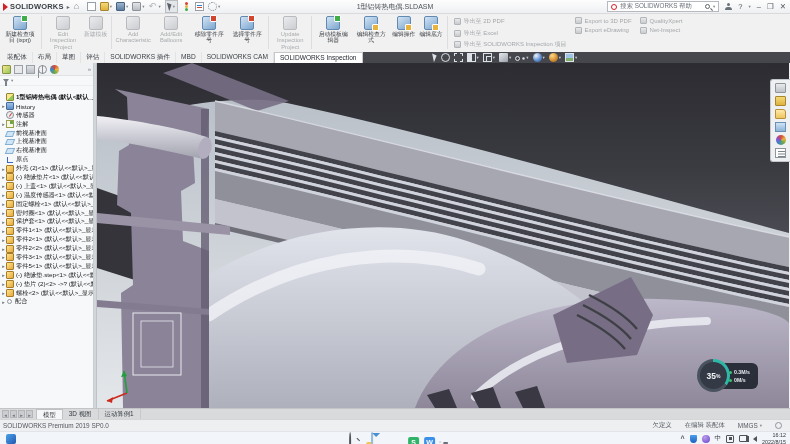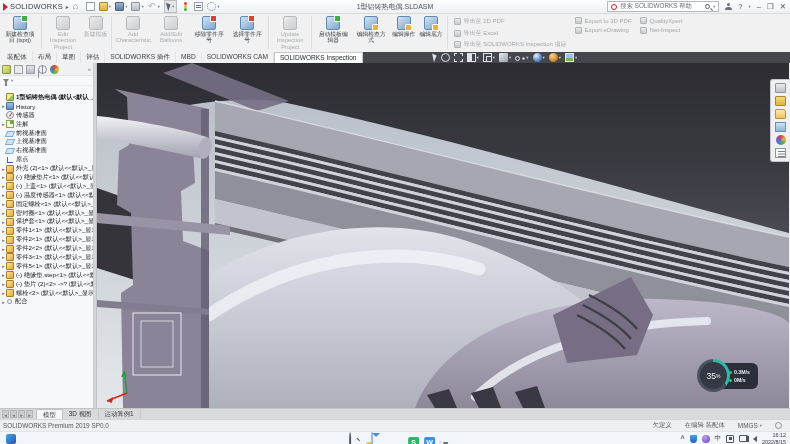--- a/index.html
+++ b/index.html
@@ -3,21 +3,21 @@
 <meta charset="utf-8">
 <style>
   html,body{margin:0;padding:0;background:#9aa0a8;}
   *{box-sizing:border-box;font-family:"Liberation Sans","DejaVu Sans",sans-serif;}
   #app{position:relative;width:790px;height:444px;background:#f1f1f1;overflow:hidden;cursor:default;}
 
   
   .titlebar{position:absolute;left:0;top:0;width:790px;height:14px;background:linear-gradient(#fdfdfd,#eef0f2);border-bottom:1px solid #d8dadd;display:flex;align-items:center;}
   .logo{display:flex;align-items:center;gap:2px;padding-left:3px;}
   .logo-tri{width:0;height:0;border-left:5px solid #d22027;border-top:4px solid transparent;border-bottom:4px solid transparent;}
-  .logo-txt{font-size:7.5px;font-weight:normal;color:#3a3f45;letter-spacing:.2px;}
+  .logo-txt{font-size:7.5px;font-weight:bold;color:#3a3f45;letter-spacing:.2px;}
   .tb-caret{font-size:6px;color:#666;margin:0 4px 0 3px;}
   .quickbar{display:flex;align-items:center;gap:4px;}
   .qslot{display:flex;align-items:center;gap:1px;}
   .qcaret{font-size:4.5px;color:#888;}
   .qi{width:9px;height:9px;position:relative;}
   .qi-home{font-size:9px;line-height:9px;color:#777;}
   .qi-new-document{background:#fff;border:1px solid #97a0a8;}
   .qi-open-document{background:linear-gradient(#f4d877,#dfb33f);border:1px solid #a8862e;border-radius:1px;}
   .qi-save{background:linear-gradient(#9db4cd,#5f7ea3);border:1px solid #476180;border-radius:1px;}
   .qi-print{background:linear-gradient(#e3e5e8,#b9bdc2);border:1px solid #8d9298;border-radius:1px;}
@@ -125,21 +125,21 @@
   .tp-appearances-scenes{border-radius:50%;background:conic-gradient(#d24a3a,#e8b23c,#6aa84f,#3d85c6,#8a4fd0,#d24a3a);width:10px;height:10px;}
   .tp-custom-properties{background:#fff;border:1px solid #8f959c;}
   .tp-custom-properties::after{content:"";position:absolute;left:1.5px;top:2px;width:7px;height:1px;background:#7d838a;box-shadow:0 2.5px 0 #7d838a,0 5px 0 #7d838a;}
 
   .zwidget{position:absolute;left:600px;top:296px;width:62px;height:34px;}
   .zpill{position:absolute;left:16px;top:4px;width:45px;height:26px;background:rgba(26,32,42,.88);border-radius:6px;display:flex;flex-direction:column;justify-content:center;gap:2px;padding-left:16px;}
   .zrow{display:flex;align-items:center;gap:2px;}
   .zdot{width:3px;height:3px;border-radius:50%;background:#39c46a;}
   .zval{font-size:5.2px;color:#e8ebf0;font-weight:bold;}
   .zcircle{position:absolute;left:0;top:0;width:33px;height:33px;border-radius:50%;background:conic-gradient(#2fb8a8 0 35%,#4a5260 35% 100%);display:flex;align-items:center;justify-content:center;}
-  .zinner{width:27px;height:27px;border-radius:50%;background:#333a46;display:flex;align-items:center;justify-content:center;font-size:8.5px;font-weight:normal;color:#f2f4f8;}
+  .zinner{width:27px;height:27px;border-radius:50%;background:#333a46;display:flex;align-items:center;justify-content:center;font-size:8.5px;font-weight:bold;color:#f2f4f8;}
   .zinner small{font-size:5px;}
 
   
   .docktabs{position:absolute;left:0;top:408px;width:790px;height:11px;background:#d8dadc;border-top:1px solid #c2c4c6;display:flex;align-items:flex-end;}
   .dscroll{display:flex;gap:1px;padding:0 3px 1px 2px;}
   .dscroll i{width:7px;height:8px;background:#cbcdd0;border:1px solid #b3b5b8;font-size:5px;color:#6d7278;text-align:center;line-height:8px;font-style:normal;}
   .dtab{font-size:6.4px;color:#33373c;padding:1px 6px;border-right:1px solid #c6c8ca;height:10px;}
   .dtab.active{background:#f6f7f8;border:1px solid #bfc1c3;border-bottom:none;}
   .statusbar{position:absolute;left:0;top:419px;width:790px;height:12px;background:#edeff1;border-top:1px solid #d4d6d8;display:flex;align-items:center;font-size:6.4px;color:#54595f;}
   .st-left{padding-left:3px;}

